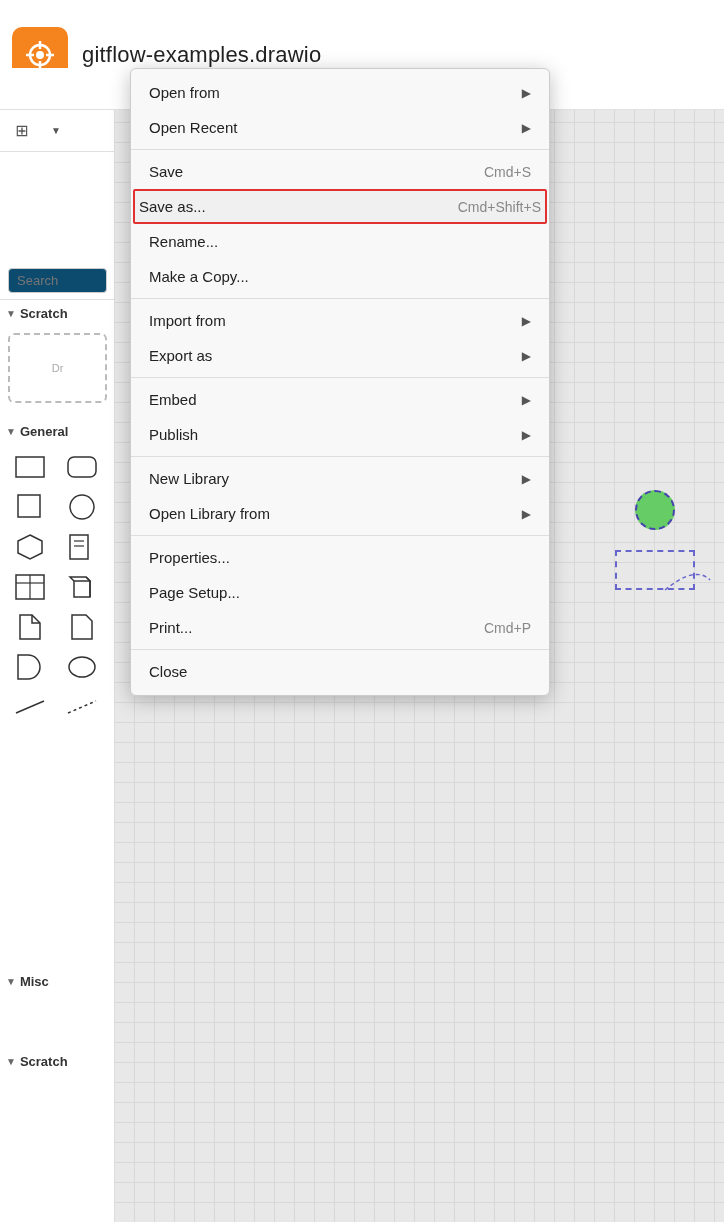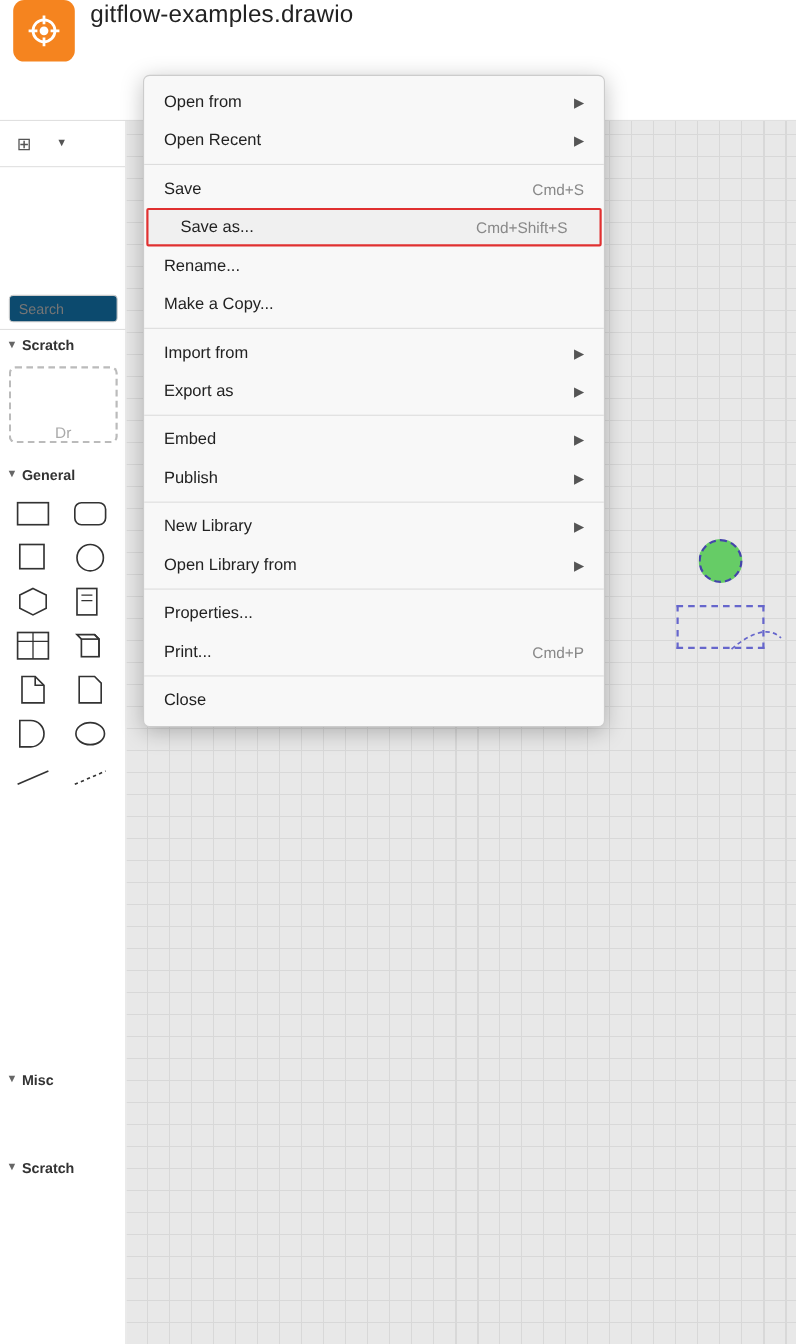--- a/index.html
+++ b/index.html
@@ -20,20 +20,21 @@
     }
 
     
     .title-bar {
       position: absolute;
       top: 0; left: 0; right: 0;
       height: 110px;
       background: #ffffff;
       border-bottom: 1px solid #ddd;
       display: flex;
+      align-items: center;
       padding-left: 12px;
     }
 
     .app-logo {
       width: 56px;
       height: 56px;
       background: #f5841f;
       border-radius: 10px;
       display: flex;
       align-items: center;
@@ -142,23 +143,23 @@
       font-size: 10px;
       color: #666;
     }
 
     .scratch-area {
       margin: 8px;
       height: 70px;
       border: 2px dashed #bbb;
       border-radius: 6px;
       display: flex;
-      align-items: flex-end;
+      align-items: center;
       justify-content: center;
-      font-size: 14px;
+      font-size: 11px;
       color: #aaa;
     }
 
     .shapes-grid {
       display: grid;
       grid-template-columns: repeat(2, 48px);
       gap: 4px;
       padding: 6px 8px;
     }
 
@@ -255,21 +256,21 @@
       color: #222;
       cursor: pointer;
       position: relative;
     }
 
     .menu-entry.highlighted {
       background: #f0f0f0;
       border: 2px solid #e03030;
       border-radius: 2px;
       margin: 0 2px;
-      padding: 7px 29px;
+      padding: 7px 4px;
     }
 
     .menu-entry .shortcut {
       color: #888;
       font-size: 14px;
     }
 
     .menu-entry .submenu-arrow {
       color: #555;
       font-size: 12px;
@@ -523,20 +524,23 @@
     <span>Open Library from</span>
     <span class="submenu-arrow">▶</span>
   </div>
 
   <div class="menu-separator"></div>
 
   <div class="menu-entry">
     <span>Properties...</span>
   </div>
 
+  <div class="menu-entry">
+    <span>Page Setup...</span>
+  </div>
 
   <div class="menu-entry">
     <span>Print...</span>
     <span class="shortcut">Cmd+P</span>
   </div>
 
   <div class="menu-separator"></div>
 
   <div class="menu-entry">
     <span>Close</span>

